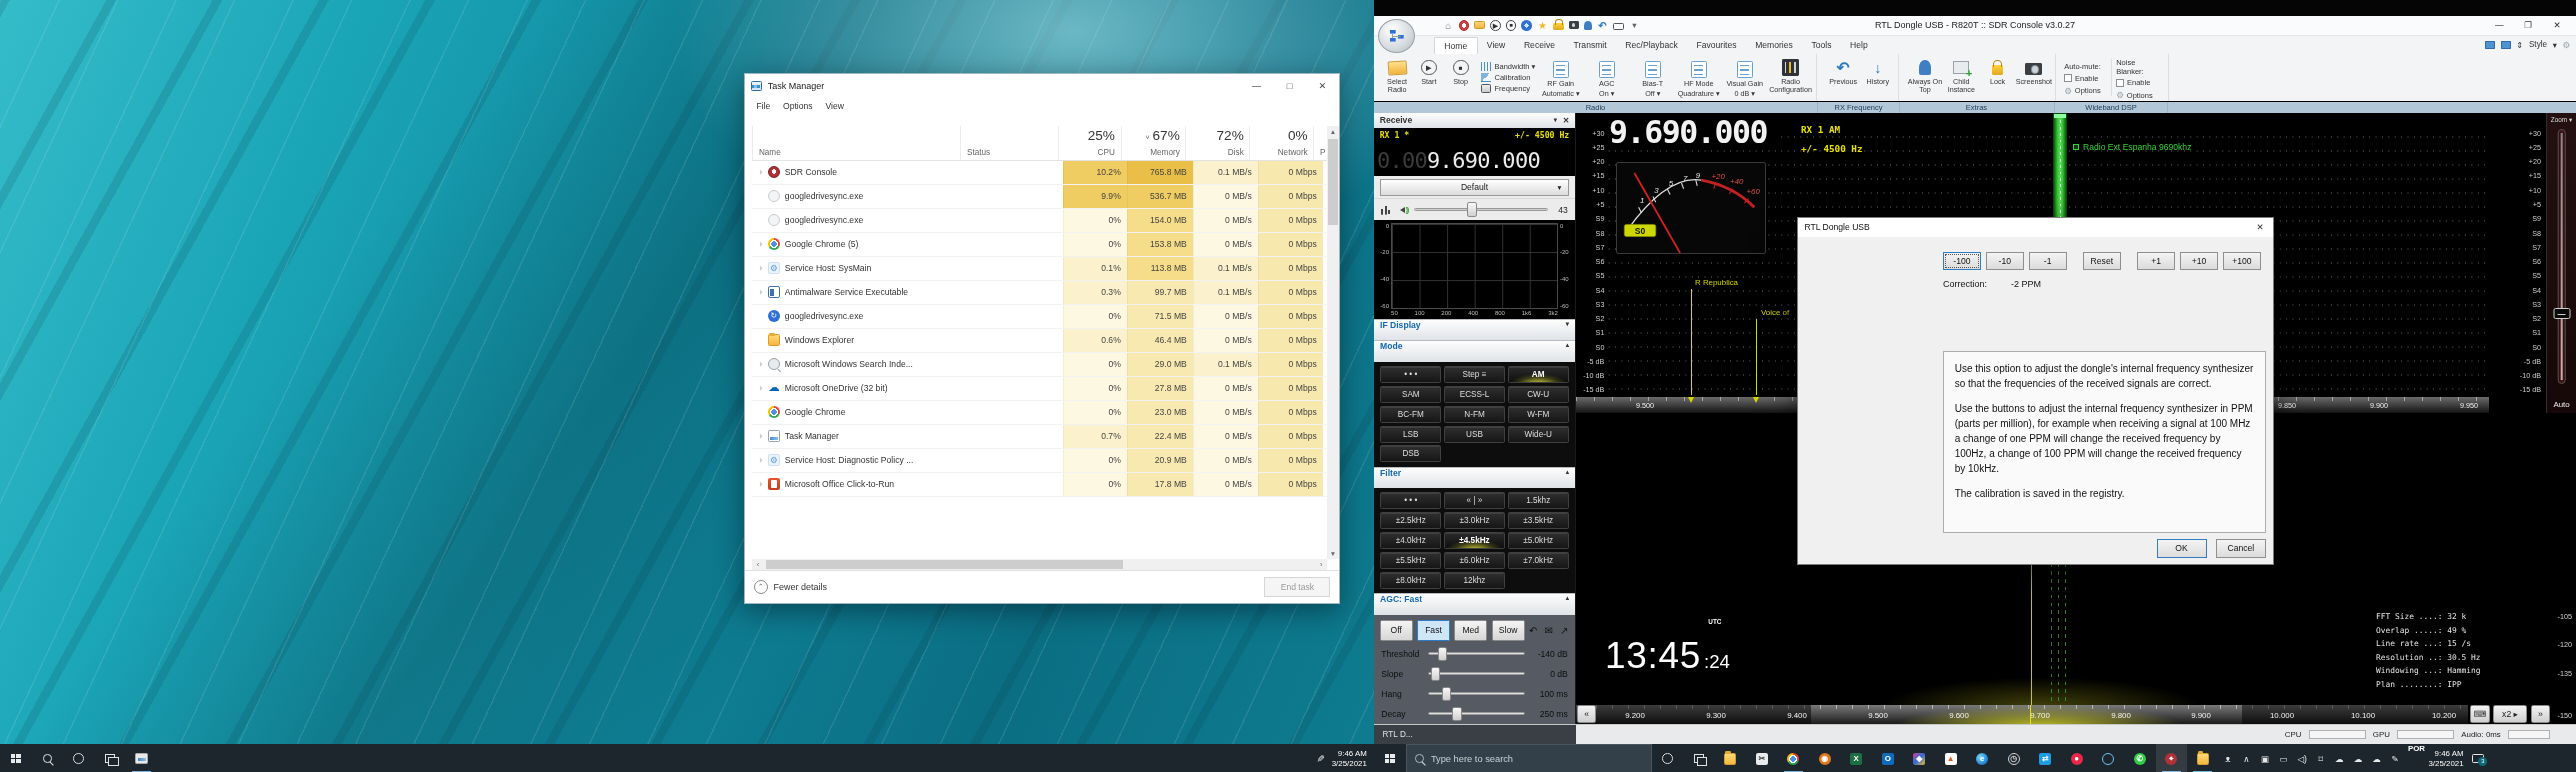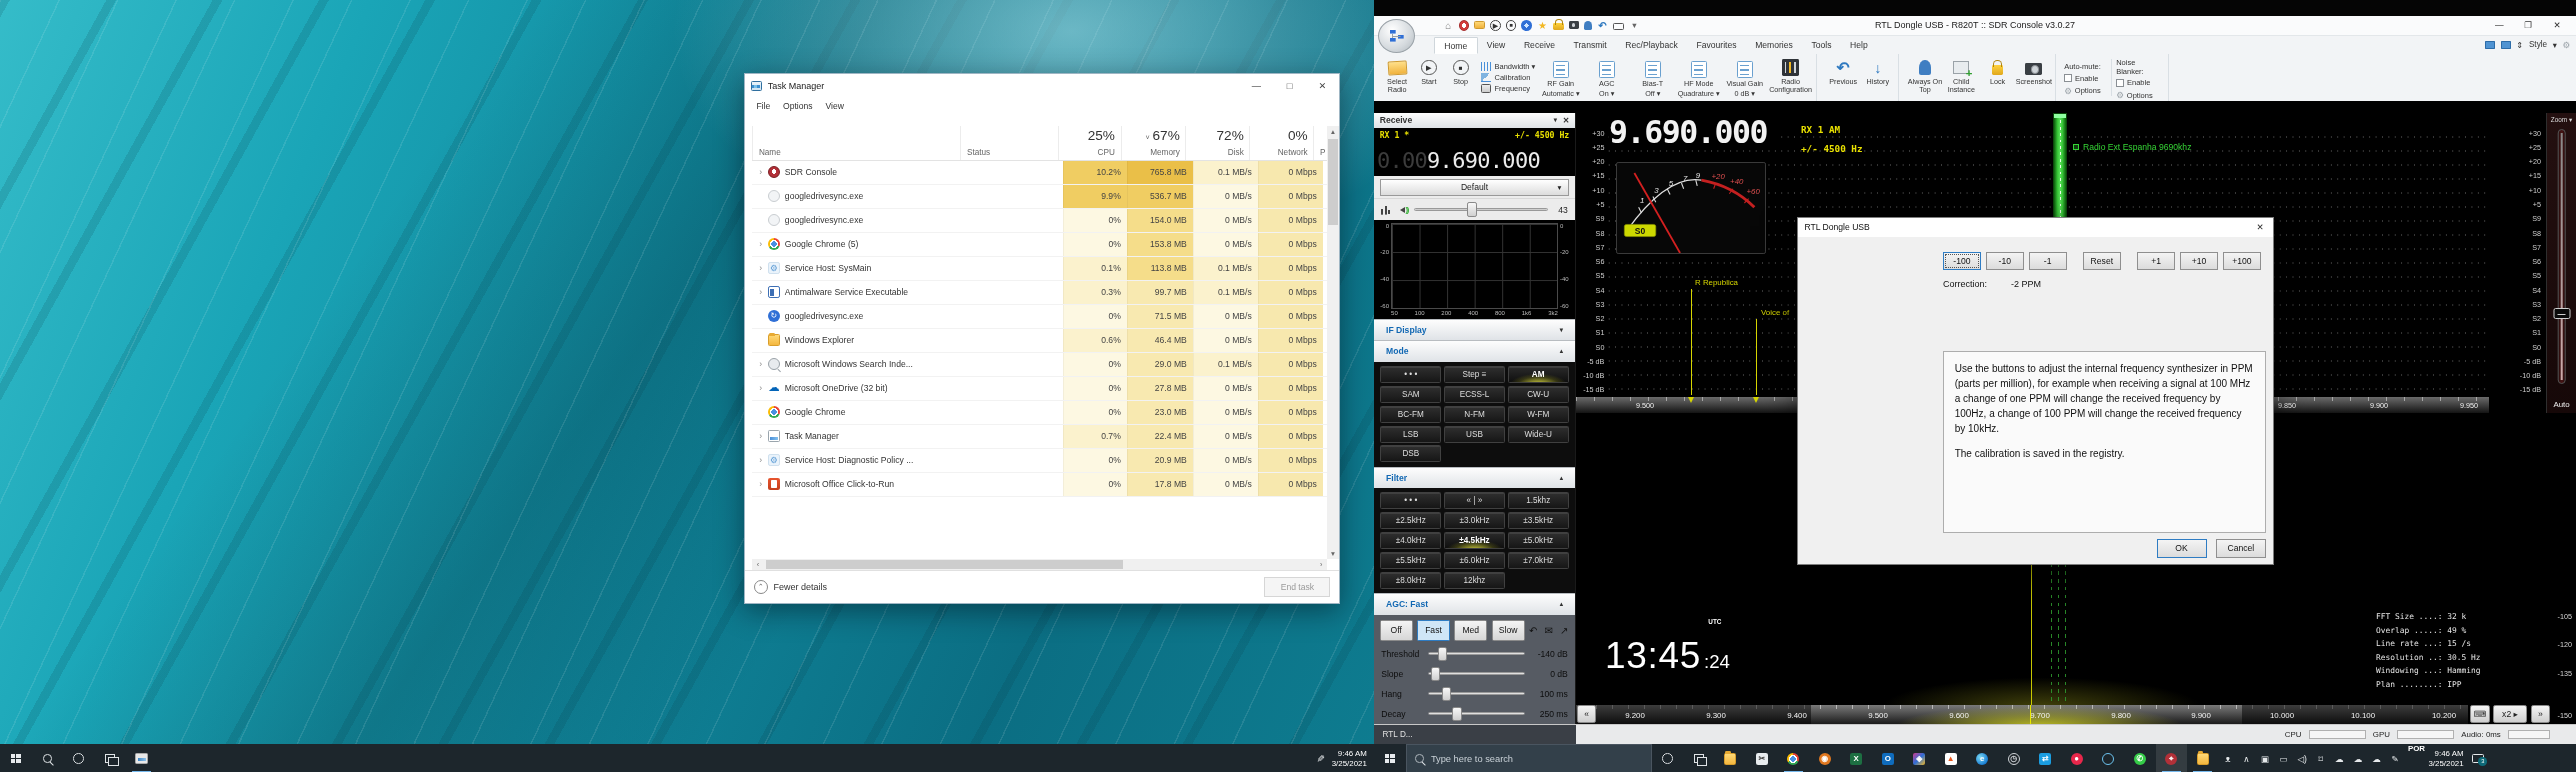--- a/index.html
+++ b/index.html
@@ -172,21 +172,21 @@
   .gearg{color:#9aa2a8;font-size:8.6px}
   .sdr-glabels{position:absolute;left:0;top:102px;right:0;height:11.4px;background:#b2c8d8;display:flex;font-size:7.5px;color:#23405a}
   .glbl{position:absolute;top:0;height:11.4px;display:flex;align-items:center;justify-content:center;border-right:0.7px solid #9fb6c6}
   
   .sdr-main{position:absolute;left:0;top:113px;width:1202px;height:611px;background:#000}
   
   .rpanel{position:absolute;left:0;top:0;width:202px;height:611px;background:#0d0d0d;display:flex;flex-direction:column;border-right:0.7px solid #1a1a1a}
   .phead{height:15.7px;background:linear-gradient(#fdfdfd,#dfe3e7);display:flex;align-items:center;padding:0 5.7px;font-size:8.6px;font-weight:bold;color:#333}
   .phead .car{margin-left:auto;font-size:6.4px;color:#333}
   .phead .x{margin-left:5.7px;font-size:7.9px;color:#333}
-  .shead{height:23px;background:linear-gradient(#fdfdfd,#dfe3e7);color:#1268b3;font-weight:bold;font-size:8.6px;display:flex;align-items:center;padding:0 12px;border-top:0.7px solid #b8bcc0}
+  .shead{height:23px;background:linear-gradient(#fdfdfd,#dfe3e7);color:#1268b3;font-weight:bold;font-size:8.6px;display:flex;padding:0 6px;border-top:0.7px solid #b8bcc0}
   .shead .car{margin-left:auto;font-size:6.4px;color:#333}
   .freqblk{height:52px;background:#000;position:relative;font-family:"DejaVu Sans Mono",monospace}
   .fb-rx{position:absolute;left:5.7px;top:2.9px;color:#e8e000;font-size:8.2px;font-weight:bold}
   .fb-tol{position:absolute;right:5.7px;top:2.9px;color:#e8e000;font-size:8.2px;font-weight:bold}
   .fb-digits{position:absolute;left:2.9px;right:2.9px;bottom:2.9px;font-size:22px;letter-spacing:-0.7px;white-space:nowrap}
   .fb-digits .dim{color:#3c3c3c}.fb-digits .lit{color:#ececec}
   .presetrow{height:23px;background:#ececec;padding:2.9px 5.7px}
   .presetbox{height:17px;border:0.7px solid #999;background:linear-gradient(#fff,#dcdcdc);display:flex;align-items:center;justify-content:center;font-size:8.6px;color:#222;position:relative}
   .presetbox .car{position:absolute;right:5.7px;font-size:6.4px;color:#222}
   .volrow{height:23px;background:#ececec;display:flex;align-items:center;gap:5.7px;padding:0 7.2px;border-top:0.7px solid #d8d8d8}
@@ -752,20 +752,26 @@
             <span class="cb"></span>
             <span>Enable</span>
           </span>
         <span class="dsprow">
             <span class="gearg">⚙</span>
             <span>Options</span>
           </span>
       </div>
     </div>
   </div>
+  <div class="sdr-glabels">
+    <span class="glbl" style="left:0;width:444px">Radio</span>
+    <span class="glbl" style="left:444px;width:82px">RX Frequency</span>
+    <span class="glbl" style="left:525px;width:156px">Extras</span>
+    <span class="glbl" style="left:681px;width:113px">Wideband DSP</span>
+  </div>
 
   <div class="sdr-main">
 
     <div class="rpanel">
       <div class="phead">
           <span>Receive</span>
           <span class="car">▾</span>
           <span class="x">✕</span>
         </div>
       <div class="freqblk">
@@ -1081,20 +1087,21 @@
           <div class="pb">+1</div>
           <div class="pb">+10</div>
           <div class="pb">+100</div>
         </div>
       <div class="corr">
         <span>Correction:</span>
         <span class="cv">-2 PPM</span>
       </div>
       <div class="dlg-text">
 
+      <p>Use this option to adjust the dongle's internal frequency synthesizer so that the frequencies of the received signals are correct.</p>
           <p>Use the buttons to adjust the internal frequency synthesizer in PPM (parts per million), for example when receiving a signal at 100 MHz a change of one PPM will change the received frequency by 100Hz, a change of 100 PPM will change the received frequency by 10kHz.</p>
           <p>The calibration is saved in the registry.</p>
         </div>
     </div>
     <div class="dlg-foot">
       <div class="fbtn ok">OK</div>
       <div class="fbtn cn">Cancel</div>
     </div>
   </div>
 

